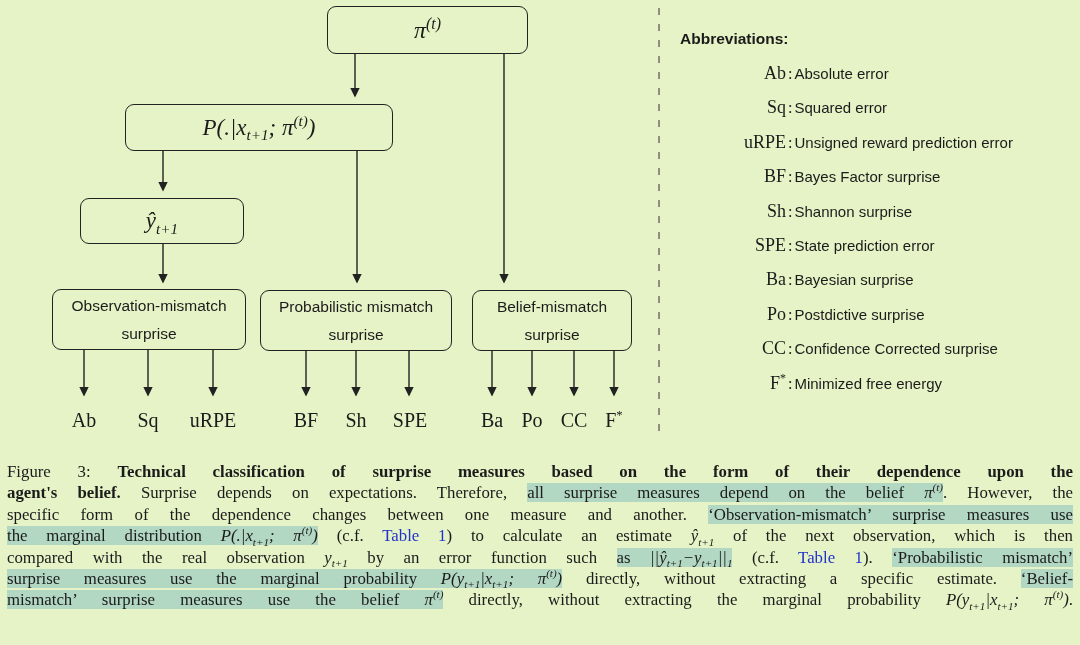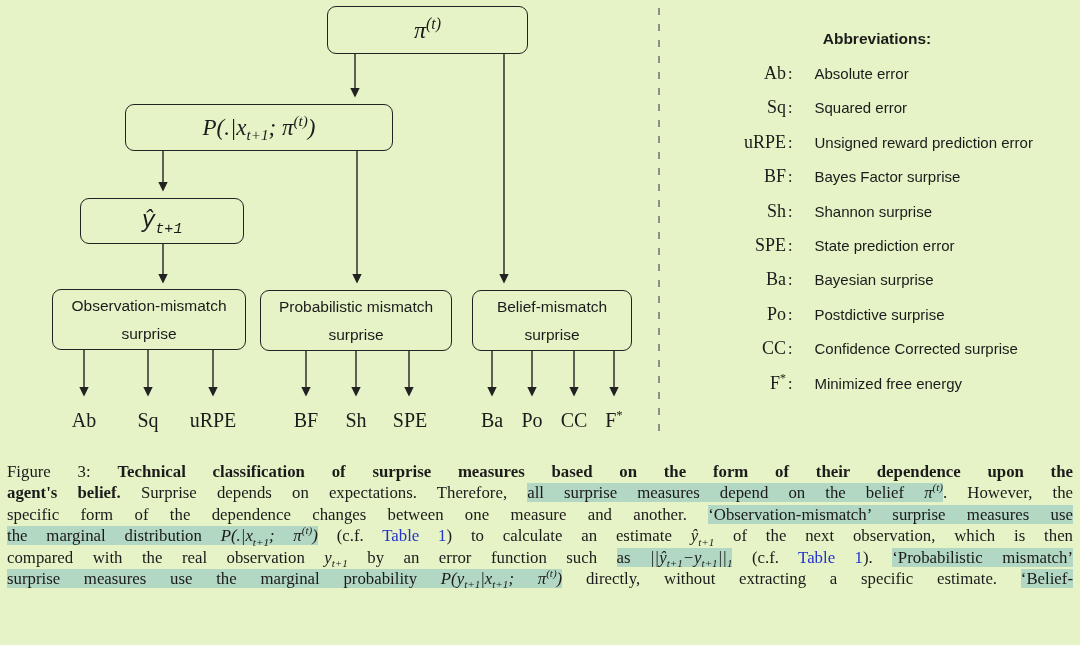--- a/index.html
+++ b/index.html
@@ -13,45 +13,45 @@
   .node{
     position:absolute;box-sizing:border-box;
     border:1.5px solid #222;border-radius:9px;
     display:flex;align-items:center;justify-content:center;
     text-align:center;background:transparent;
   }
   .node.math{font-size:24px;font-style:italic;}
   .node.plain{font-family:"Liberation Sans",sans-serif;font-size:15.5px;line-height:28px;font-style:normal;}
   #node-pi{left:327px;top:6px;width:201px;height:48px;}
   #node-marginal{left:125px;top:104px;width:268px;height:47px;font-size:23px;}
-  #node-estimate{left:80px;top:198px;width:164px;height:46px;font-size:23px;font-family:Liberation Mono, monospace;}
+  #node-estimate{left:80px;top:198px;width:164px;height:46px;font-size:23px;}
   #node-obs{left:52px;top:289px;width:194px;height:61px;}
   #node-prob{left:260px;top:290px;width:192px;height:61px;}
   #node-belief{left:472px;top:290px;width:160px;height:61px;}
   .leaf{
     position:absolute;top:409px;transform:translateX(-50%);
     font-size:20px;white-space:nowrap;
   }
   .leaf sup{font-size:64%;}
   sup{font-size:66%;vertical-align:super;line-height:0;}
   sub{font-size:66%;vertical-align:sub;line-height:0;margin-top:40px;}
   
   .abbrev{position:absolute;left:680px;top:30px;width:394px;}
   .abbrev-title{
     font-family:"Liberation Sans",sans-serif;font-weight:bold;
-    font-size:15.5px;margin-bottom:15px;text-align:center;
+    font-size:15.5px;margin-bottom:15px;
   }
   .abbrev-row{display:flex;align-items:baseline;height:34.4px;}
   .abbrev-term{
     width:106px;text-align:right;font-size:18px;
     font-family:"Liberation Serif",serif;white-space:nowrap;
   }
   .abbrev-sep{font-size:16px;padding:0 2px;}
   .abbrev-desc{
-    font-family:"Liberation Sans",sans-serif;font-size:15px;white-space:nowrap;margin-left:20px;
+    font-family:"Liberation Sans",sans-serif;font-size:15px;white-space:nowrap;
   }
   
   .caption{
     position:absolute;left:7px;top:461px;width:1066px;
     font-size:16.8px;line-height:21.4px;
   }
   .cap-line{text-align:justify;text-align-last:justify;white-space:normal;}
   .cap-line.last{text-align-last:left;}
   .caption .b{font-weight:bold;}
   .caption .h{background:var(--hl,#b2d7c3);padding:0 0;}
@@ -177,15 +177,16 @@
       </div>
   </div>
 
   <div class="caption" id="caption">
       <div class="cap-line"><span class="">Figure 3: </span><span class="b">Technical classification of surprise measures based on the form of their dependence upon the</span></div>
       <div class="cap-line"><span class="b">agent's belief.</span><span class=""> Surprise depends on expectations. Therefore, </span><span class="h">all surprise measures depend on the belief </span><span class="h m">π<sup>(t)</sup></span><span class="">. However, the</span></div>
       <div class="cap-line"><span class="">specific form of the dependence changes between one measure and another. </span><span class="h">‘Observation-mismatch’ surprise measures use</span></div>
       <div class="cap-line"><span class="h">the marginal distribution </span><span class="h m">P(.|x<sub>t+1</sub>; π<sup>(t)</sup>)</span><span class=""> (c.f. </span><span class="a">Table 1</span><span class="">) to calculate an estimate </span><span class="m">ŷ<sub>t+1</sub></span><span class=""> of the next observation, which is then</span></div>
       <div class="cap-line"><span class="">compared with the real observation </span><span class="m">y<sub>t+1</sub></span><span class=""> by an error function such </span><span class="h">as </span><span class="h m">||ŷ<sub>t+1</sub>−y<sub>t+1</sub>||<sub>1</sub></span><span class=""> (c.f. </span><span class="a">Table 1</span><span class="">). </span><span class="h">‘Probabilistic mismatch’</span></div>
       <div class="cap-line"><span class="h">surprise measures use the marginal probability </span><span class="h m">P(y<sub>t+1</sub>|x<sub>t+1</sub>; π<sup>(t)</sup>)</span><span class=""> directly, without extracting a specific estimate. </span><span class="h">‘Belief-</span></div>
+      <div class="cap-line"><span class="h">mismatch’ surprise measures use the belief </span><span class="h m">π<sup>(t)</sup></span><span class=""> directly, without extracting the marginal probability </span><span class="m">P(y<sub>t+1</sub>|x<sub>t+1</sub>; π<sup>(t)</sup>)</span><span class="">.</span></div>
     </div>
 
 </div>
 
 </body></html>

